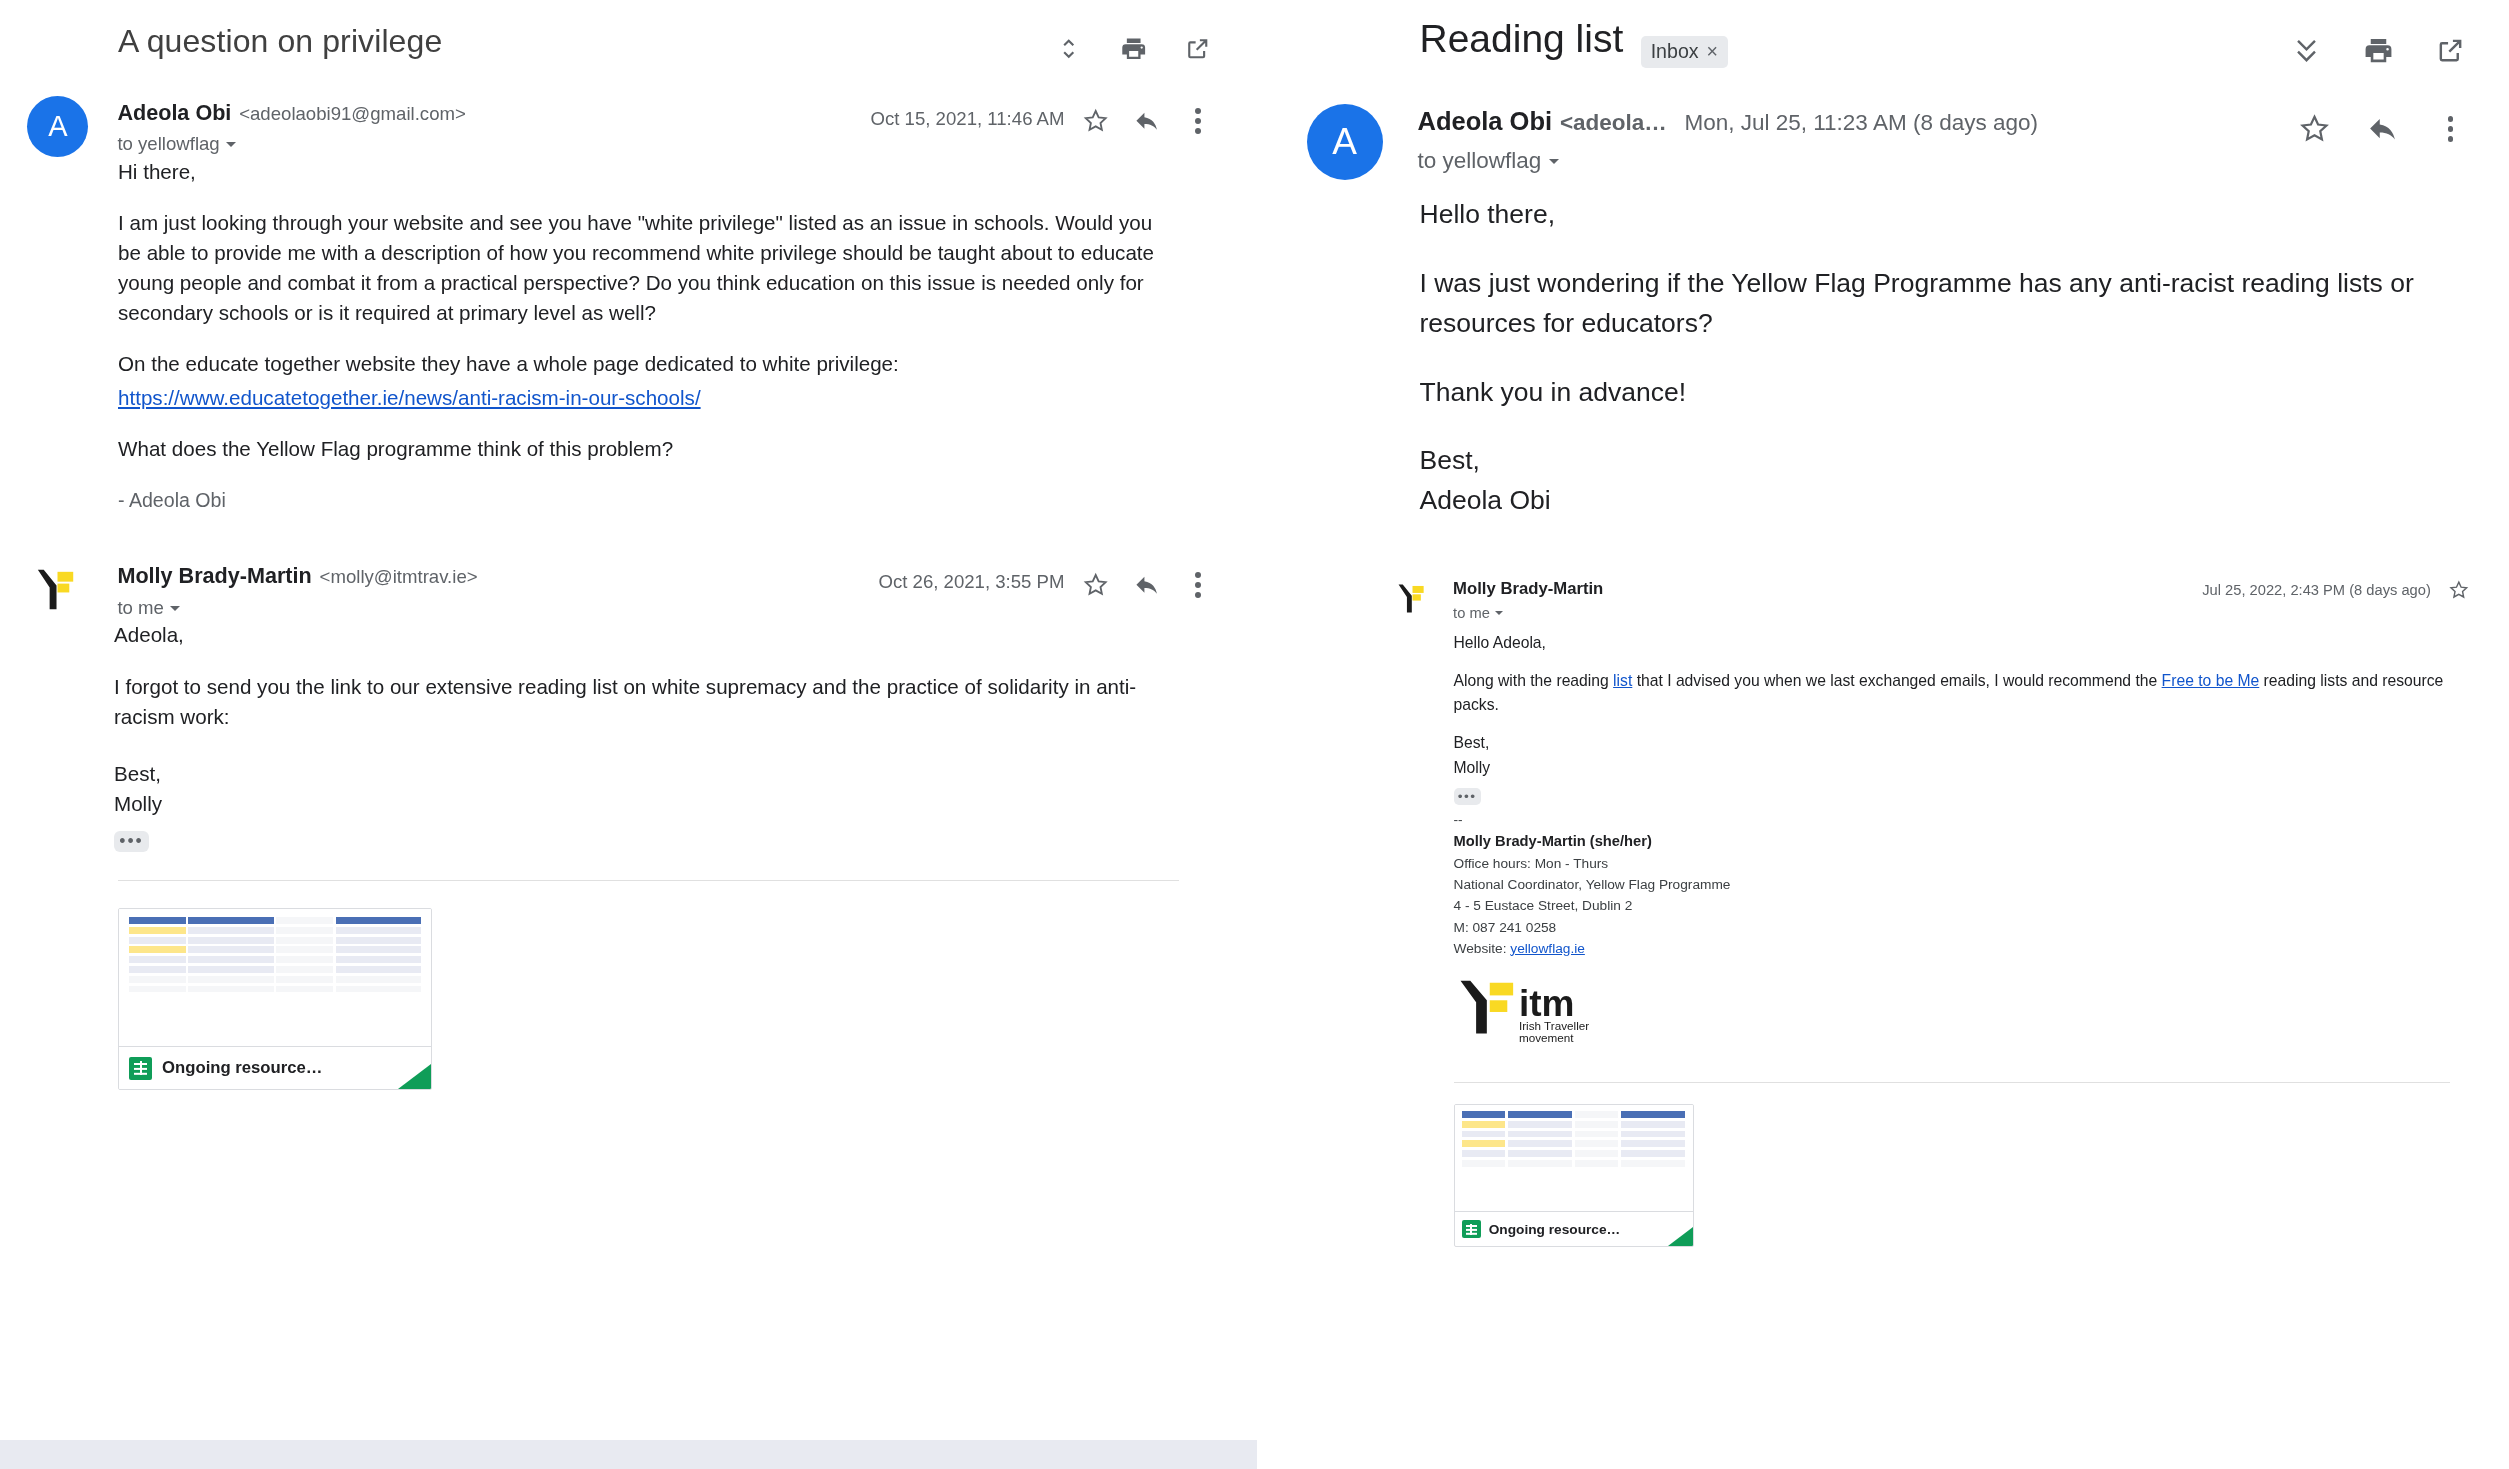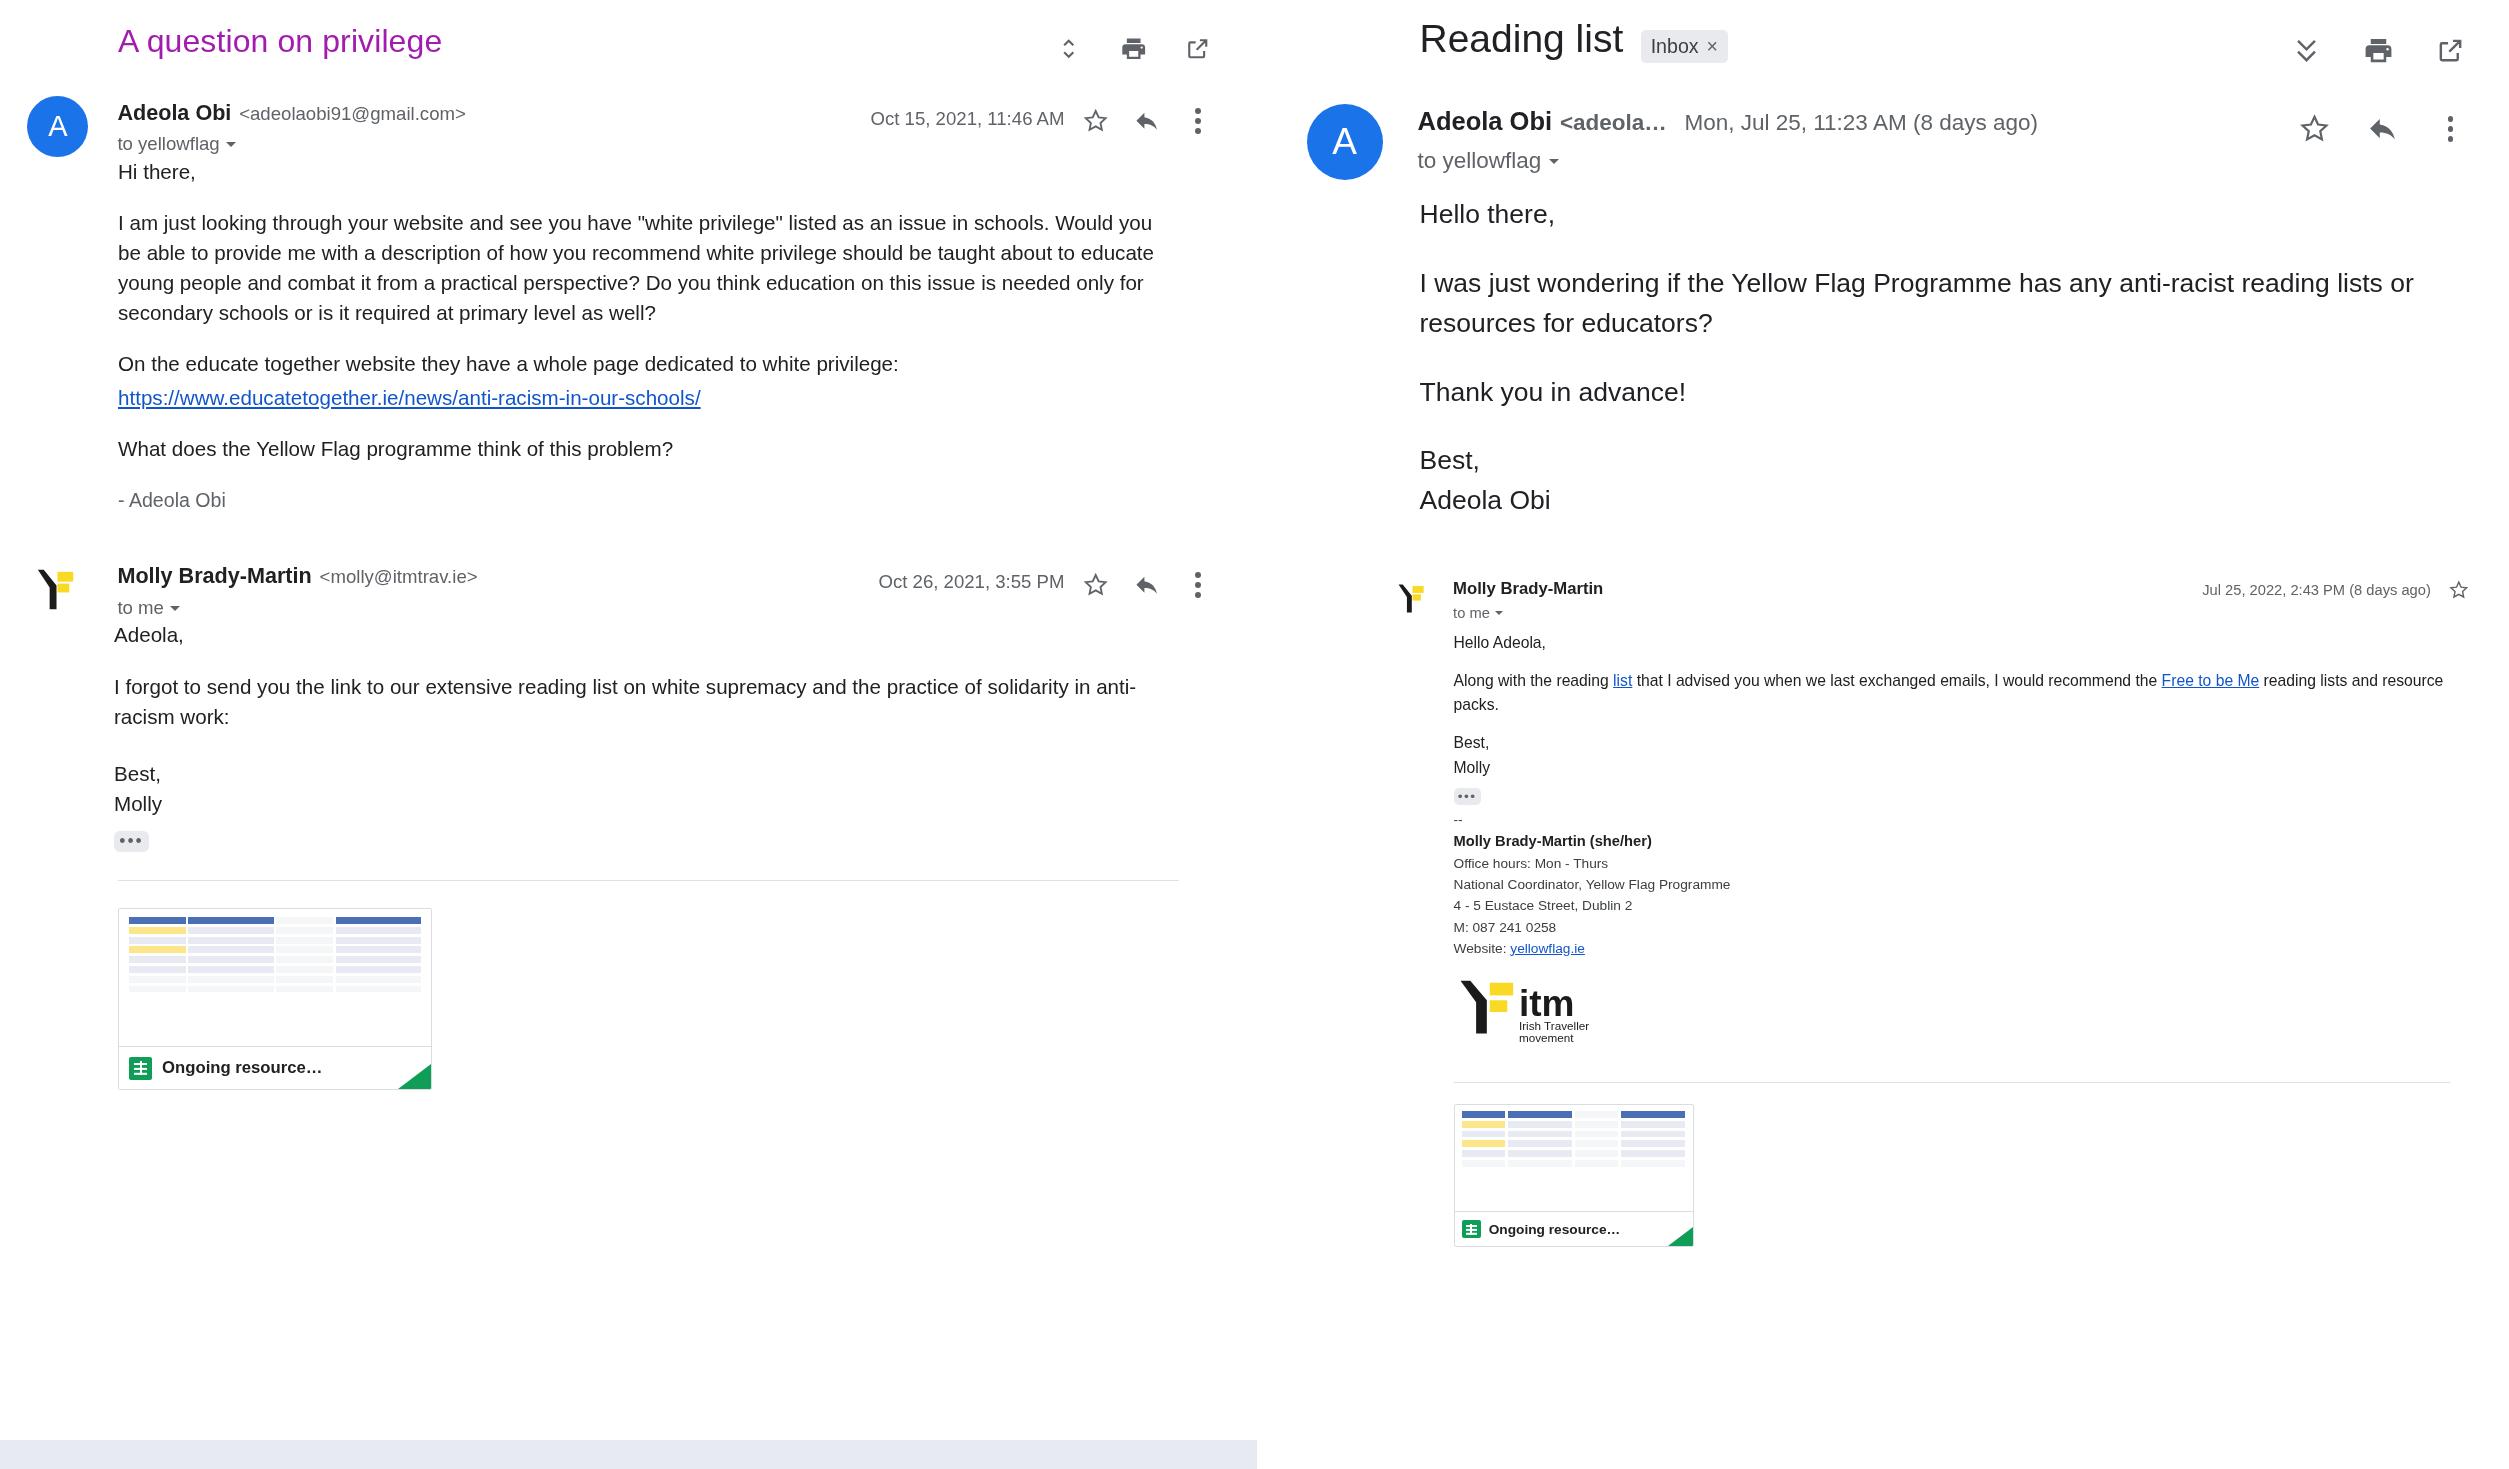--- a/index.html
+++ b/index.html
@@ -19,21 +19,21 @@
     background: #ffffff;
     overflow: hidden;
   }
 
   .subject-row {
     display: flex; align-items: flex-start;
     padding: 21.6px 39px 9.8px 118px;
     position: relative;
   }
   .subject-title {
-    font-size: 32px; color: #a21caf; font-weight: 400;
+    font-size: 32px; color: #404040; font-weight: 400;
     letter-spacing: 0.1px; line-height: 1.2;
     flex: 1;
   }
   .subject-actions {
     display: flex; align-items: center; gap: 25.5px;
     padding-top: 7.8px;
   }
   .icon-btn {
     width: 39px; height: 39px;
     display: flex; align-items: center; justify-content: center;
@@ -387,21 +387,21 @@
         </div>
       </div>
     </div>
 
     <div class="bottom-strip"></div>
   </div>
 
   <div class="pane-right">
 
     <div class="r-subject-row">
-      <div style="display:flex; align-items:center;">
+      <div style="display:flex; align-items:flex-end;">
         <div class="r-subject-title">Reading list</div>
         <div class="inbox-chip">
           <span>Inbox</span>
           <span class="chip-x">×</span>
         </div>
       </div>
       <div class="r-actions">
         <div class="icon-btn">
           <svg width="29" height="29" viewBox="0 0 24 24">
               <path fill="none" stroke="#5f6368" stroke-width="2" d="M5 4l7 7 7-7M5 13l7 7 7-7"></path>

